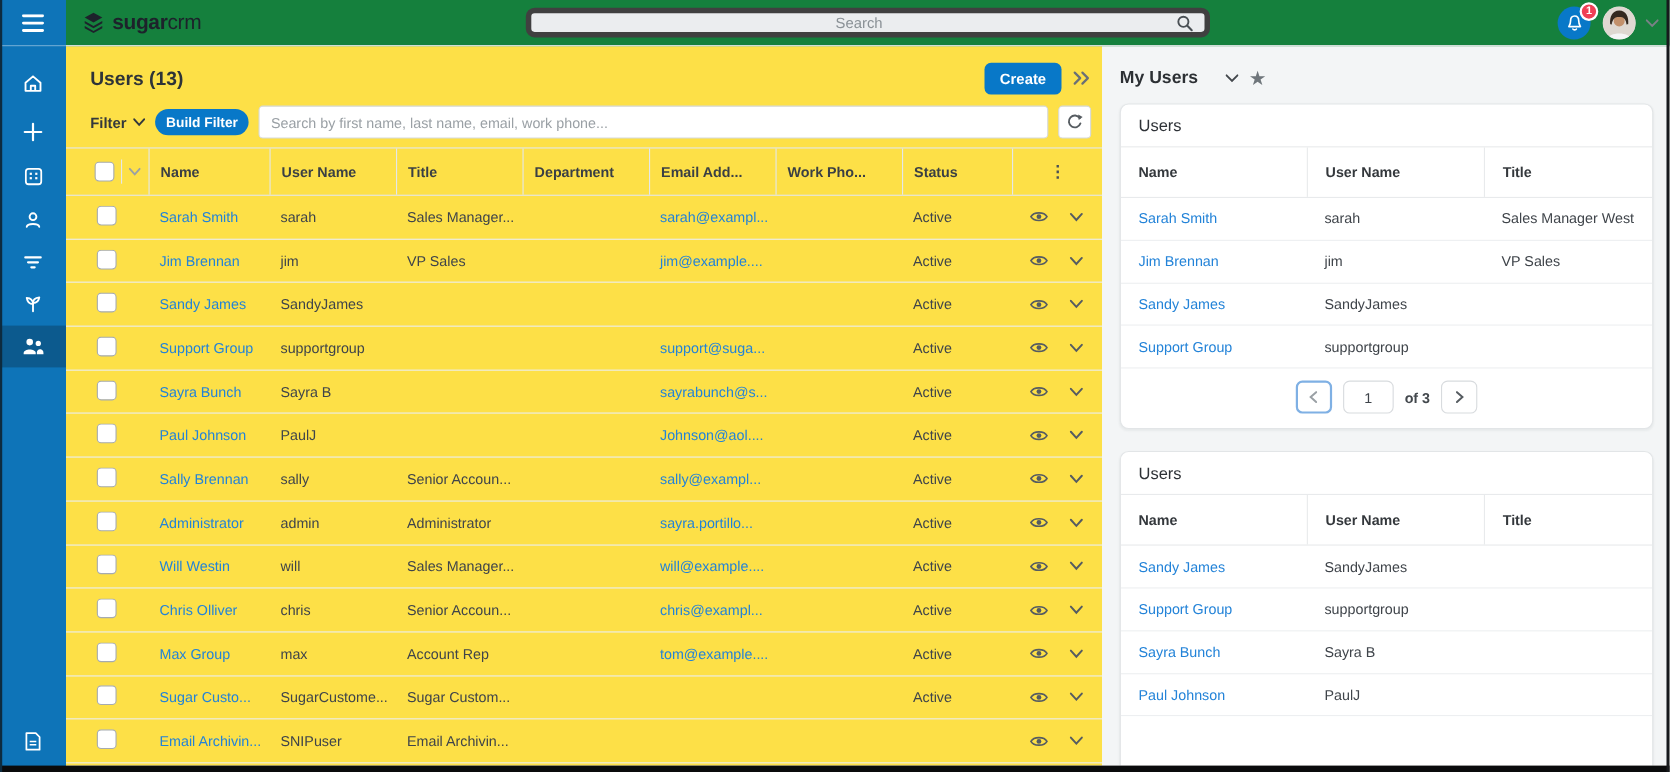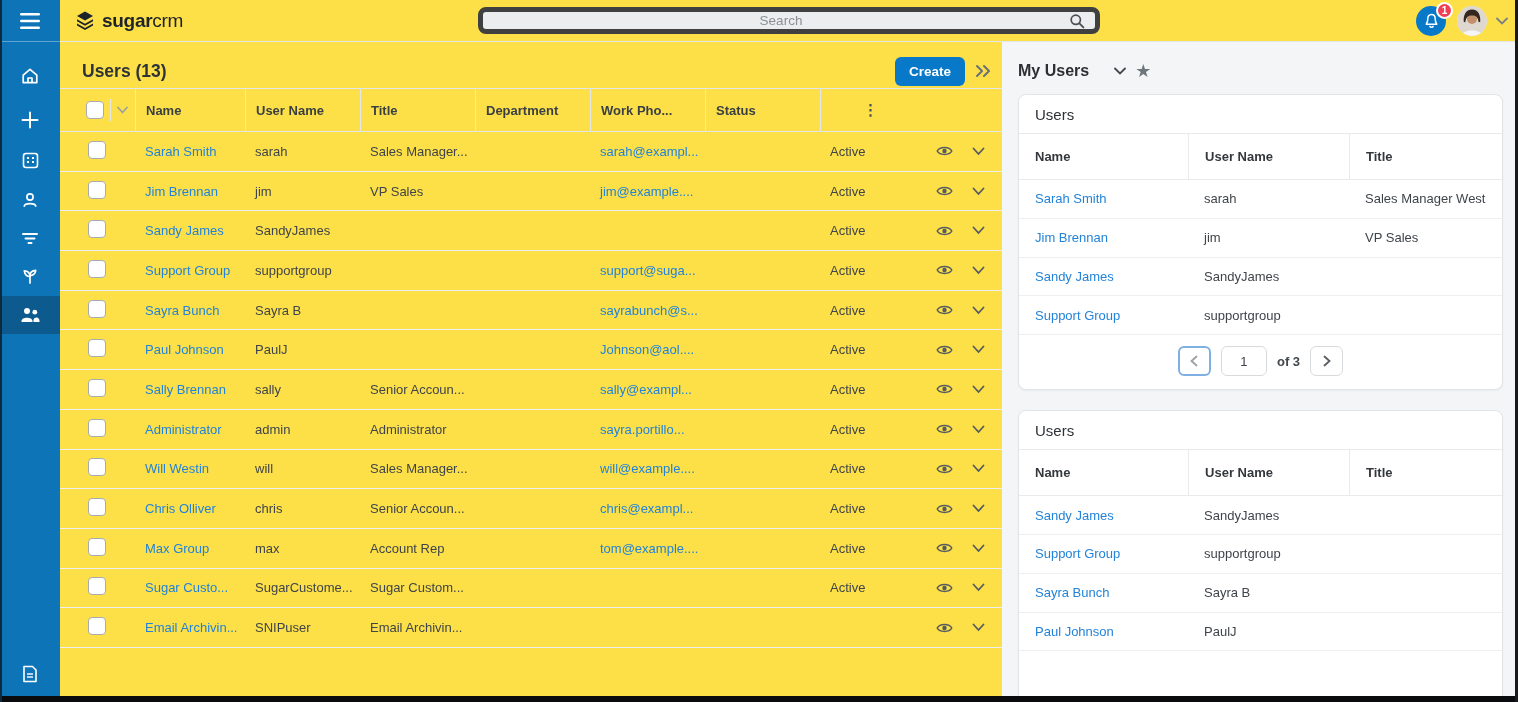--- a/index.html
+++ b/index.html
@@ -11,21 +11,21 @@
   body{font-family:"Liberation Sans",sans-serif;background:#fff;}
   .screen{position:relative;width:1518px;height:702px;overflow:hidden;background:#fff;}
 
   
   .sidebar{position:absolute;left:0;top:0;width:60px;height:702px;background:var(--sidebar);z-index:10;}
   .sb-menu{height:42px;display:flex;align-items:center;justify-content:center;border-bottom:1px solid rgba(255,255,255,.35);cursor:pointer;}
   .sb-item{position:absolute;left:0;width:60px;height:38px;display:flex;align-items:center;justify-content:center;cursor:pointer;}
   .sb-item.active{background:var(--sidebar-active);}
 
   
-  .topbar{position:absolute;left:60px;top:0;right:0;height:42px;background:#fde047;border-bottom:1px solid var(--border);z-index:9;}
+  .topbar{position:absolute;left:60px;top:0;right:0;height:42px;background:#15803d;border-bottom:1px solid var(--border);z-index:9;}
   .logo{position:absolute;left:14px;top:0;height:42px;display:flex;align-items:center;gap:6px;color:#1d222b;}
   .logo-text{font-size:19px;letter-spacing:-0.3px;color:#1d222b;}
   .logo-text b{font-weight:bold;}
   .top-search{position:absolute;left:418px;top:7px;width:622px;height:27px;background:#ebedef;border:5px solid #404040;border-radius:8px;display:flex;align-items:center;padding:0 10px;}
   .top-search input{flex:1;border:none;outline:none;background:transparent;text-align:center;font-size:13.5px;color:#444;font-family:"Liberation Sans",sans-serif;}
   .top-search input::placeholder{color:#8a9196;}
   .top-right{position:absolute;right:10px;top:5px;height:32px;display:flex;align-items:center;gap:9px;}
   .bell-wrap{position:relative;width:32px;height:32px;}
   .bell-btn{position:absolute;left:0;top:1px;width:30px;height:30px;border-radius:50%;background:var(--accent);display:flex;align-items:center;justify-content:center;cursor:pointer;border:none;}
   .bell-badge{position:absolute;right:-5px;top:-3px;min-width:17px;height:17px;border-radius:9px;background:var(--badge);border:2px solid #fff;color:#fff;font-size:10px;font-weight:bold;display:flex;align-items:center;justify-content:center;padding:0 3px;}
@@ -220,33 +220,50 @@
       <button class="create-btn">Create</button>
       <span class="dbl-chev">
         <svg width="17" height="14" viewBox="0 0 17 14">
             <g fill="none" stroke="#6a7076" stroke-width="2" stroke-linecap="round" stroke-linejoin="round">
               <polyline points="2,2 7,7 2,12"></polyline>
               <polyline points="9,2 14,7 9,12"></polyline>
             </g>
           </svg>
       </span>
     </div>
+    <div class="filter-row">
+      <span class="filter-dd">
+        <span>Filter</span>
+        <svg width="11" height="8" viewBox="0 0 11 8">
+            <polyline points="1,1.5 5.5,6.5 10,1.5" fill="none" stroke="#33383c" stroke-width="1.8" stroke-linecap="round"></polyline>
+          </svg>
+      </span>
+      <button class="build-filter">Build Filter</button>
+      <input type="text" class="list-search" placeholder="Search by first name, last name, email, work phone..." style="">
+      <button class="refresh-btn">
+        <svg width="16" height="16" viewBox="0 0 16 16">
+            <path d="M13.2 9.2 A5.4 5.4 0 1 1 12.6 4.4" fill="none" stroke="#565c61" stroke-width="1.7" stroke-linecap="round"></path>
+            <polygon points="11.2,1.2 15.2,3.4 11.6,6.2" fill="#565c61"></polygon>
+          </svg>
+      </button>
+    </div>
 
     <div class="thead grid-cols">
       <div class="head-check">
         <span class="checkbox"></span>
         <span class="head-divider"></span>
         <svg width="11" height="8" viewBox="0 0 11 8">
             <polyline points="1,1.5 5.5,6.5 10,1.5" fill="none" stroke="#9aa0a5" stroke-width="1.7" stroke-linecap="round"></polyline>
           </svg>
       </div>
       <div class="th">Name</div>
       <div class="th">User Name</div>
       <div class="th">Title</div>
       <div class="th">Department</div>
+      <div class="th">Email Add...</div>
       <div class="th">Work Pho...</div>
       <div class="th">Status</div>
       <div class="th-kebab">⋮</div>
     </div>
 
     <div>
 
         <div class="trow grid-cols">
           <div class="cell c-check"><span class="checkbox"></span></div>
           <div class="cell"><a class="link">Sarah Smith</a></div>

